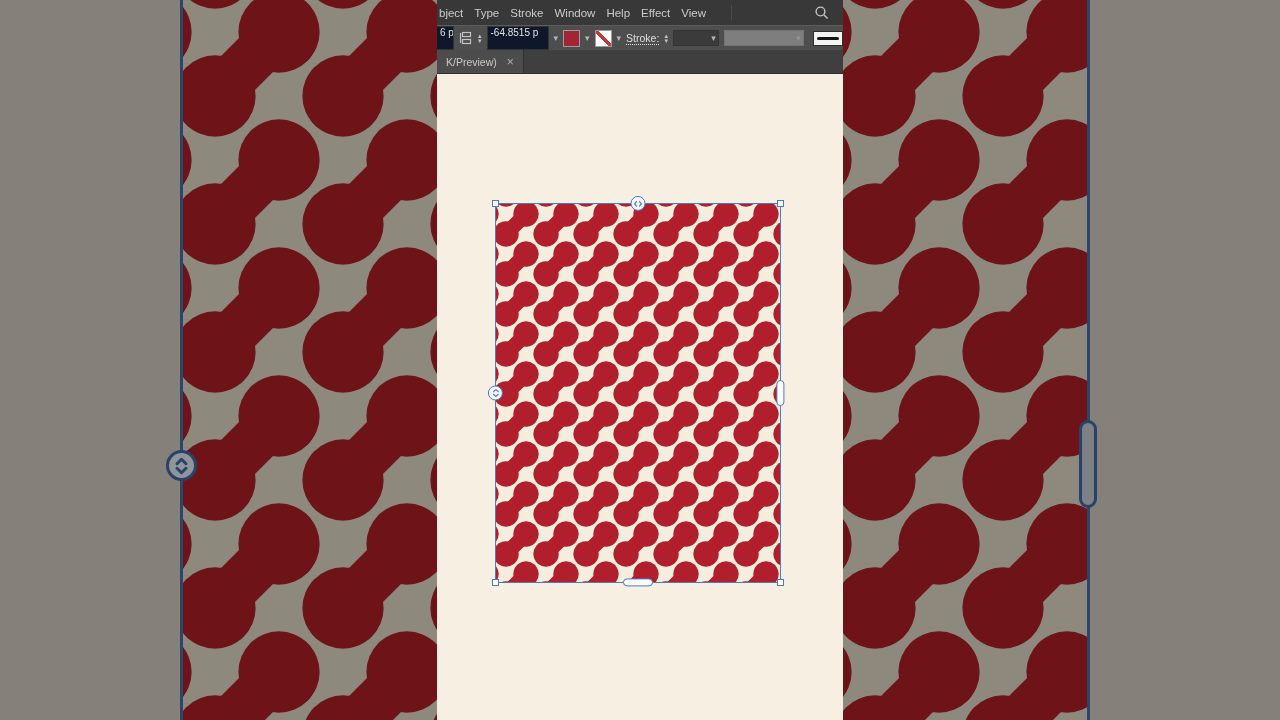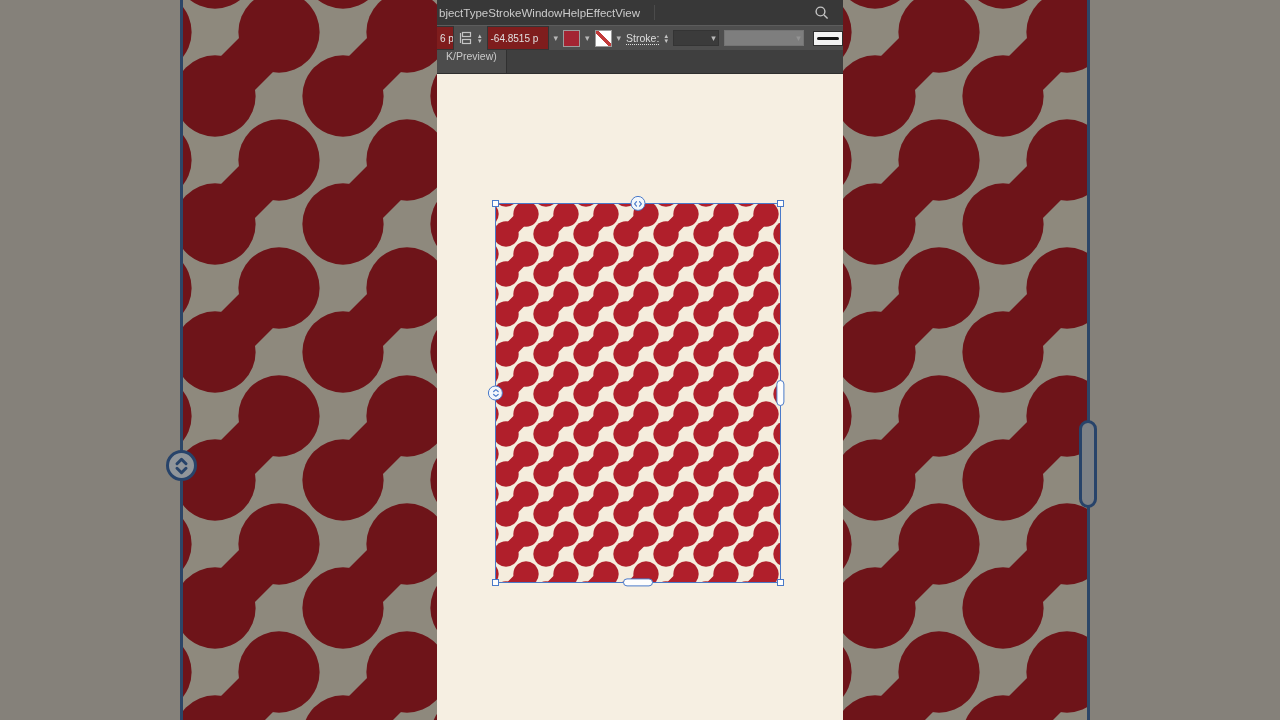--- a/index.html
+++ b/index.html
@@ -23,30 +23,30 @@
   .band-gray-right { position:absolute; left:1090px; top:0; width:190px; height:720px;
                      background:var(--band-gray,#85817a); }
   .band-pill { position:absolute; left:1079px; top:420px; width:18px; height:88px;
                border-radius:9px; border:3px solid #27436a; background:#7d8186; }
 
   
   .center-col { position:absolute; left:437px; top:0; width:406px; height:720px;
                 display:flex; flex-direction:column; }
 
   .menubar { height:25px; background:var(--menubar-bg,#383838);
-             display:flex; align-items:center; padding-left:2px;
+             display:flex; align-items:center; gap:11px; padding-left:2px;
              font-size:11.5px; color:#cbcbcb; flex:0 0 auto; }
   .menu-item { cursor:default; white-space:nowrap; }
   .menu-divider { width:1px; height:15px; background:#4b4b4b; margin-left:14px; }
   .search-btn { margin-left:auto; margin-right:13px; display:flex; align-items:center; }
 
   .optionsbar { height:25px; background:var(--optionsbar-bg,#4e4e4e);
                 border-top:1px solid #5c5c5c; display:flex; align-items:center;
                 gap:5px; flex:0 0 auto; font-size:10px; color:#e0e0e0; }
-  .opt-field { background:#7f1d1d; height:24px; display:flex; align-items:center;
+  .opt-field { background:#0f172a; height:24px; display:flex; align-items:flex-start;
                padding:0 3px; border:1px solid #343434; white-space:nowrap; }
   .opt-field.cut { width:17px; overflow:hidden; border-left:none; }
   .stepper { display:flex; flex-direction:column; line-height:5.5px; font-size:7px;
              color:#c4c4c4; text-align:center; }
   .chev { color:#b8b8b8; font-size:9px; line-height:10px; }
   .swatch-fill { width:17px; height:17px; background:var(--fill-swatch,#a32432);
                  border:1px solid #9b9b9b; }
   .swatch-stroke { width:17px; height:17px; border:1px solid #9b9b9b;
         background:linear-gradient(45deg, #fff 43%, #c23a3a 43%, #c23a3a 57%, #fff 57%); }
   .stroke-label { font-size:10.5px; color:#dedede; 
@@ -57,21 +57,21 @@
               display:flex; align-items:center; justify-content:flex-end; padding-right:2px; }
   .opt-drop-disabled .chev { color:#939393; }
   .profile-box { flex:1 1 auto; height:15px; background:#f3f3f3; margin-left:4px;
                  display:flex; align-items:center; overflow:hidden; border:1px solid #2e2e2e; }
   .profile-line { height:3px; background:#141414; width:100%; margin:0 3px; border-radius:2px; }
 
   .tabbar { height:24px; background:var(--tabbar-bg,#3f3f3f); display:flex;
             align-items:stretch; flex:0 0 auto; border-bottom:1px solid #2e2e2e; }
   .doc-tab { background:#4c4c4c; display:flex; align-items:center; gap:10px;
              padding:0 9px; font-size:10.5px; color:#c9c9c9;
-             border-right:1px solid #303030;flex-direction:column; }
+             border-right:1px solid #303030; }
   .tab-close { color:#b2b2b2; font-size:12px; line-height:12px; cursor:default; }
 
   .canvas { position:relative; flex:1 1 auto; background:var(--canvas-bg,#f6efe2); }
 
   
   .artboard { position:absolute; left:58px; top:129px; width:286px; height:380px;
               border:1px solid var(--selection-blue,#4a7ac9); }
   .artboard > svg.fill { display:block; }
 
   .handle-sq { position:absolute; width:7px; height:7px; background:#fdfdfd;

